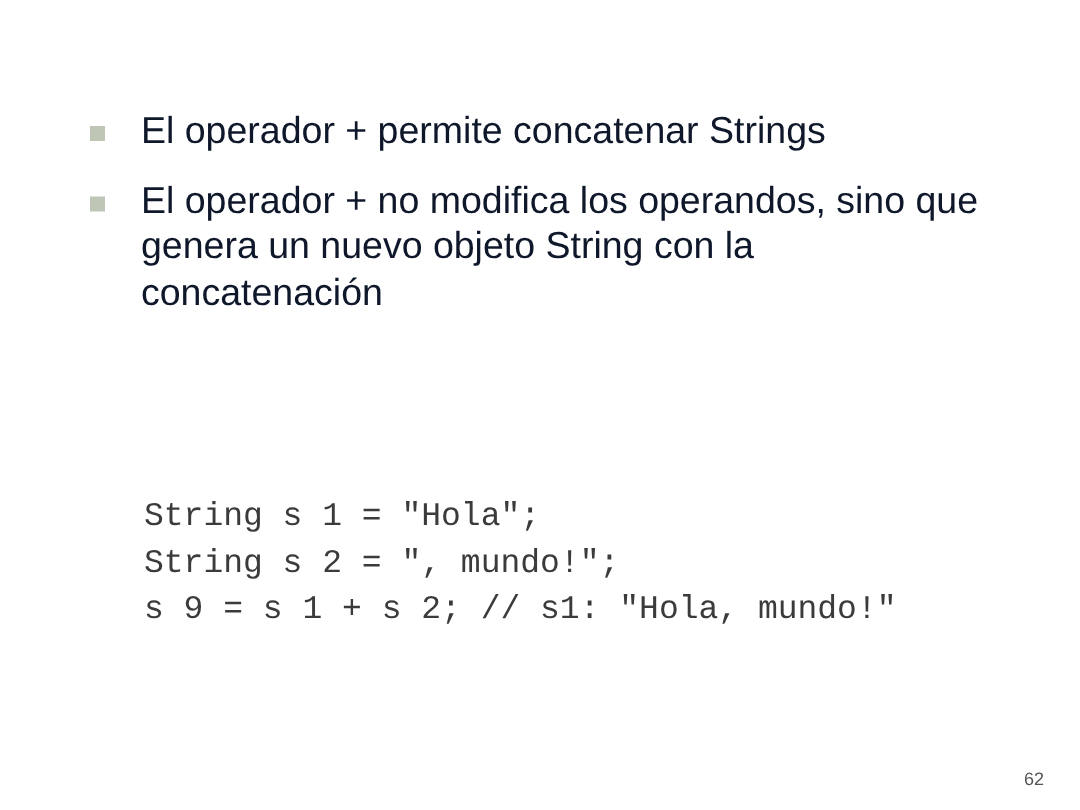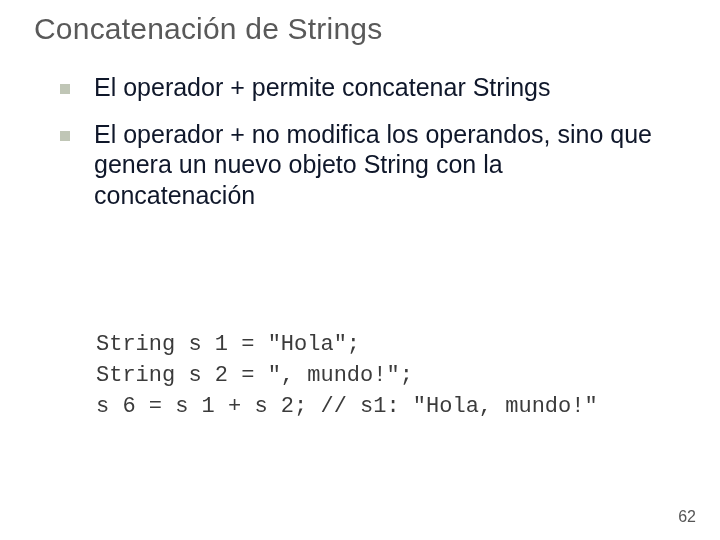--- a/index.html
+++ b/index.html
@@ -60,40 +60,39 @@
     font-family: "Courier New", Courier, monospace;
     font-size: 22px;
     line-height: 1.4;
     color: #3b3b3b;
     white-space: pre;
   }
   .page-number {
     position: absolute;
     right: 24px;
     bottom: 14px;
-    font-size: 16px;
+    font-size: 12px;
     color: #555555;
   }
 </style>
 </head>
 <body>
 
 <div class="slide">
 
-  <div class="title">Concatenación de Strings</div>
 
   <div class="body">
     <div class="bullet-row">
       <div class="bullet-square"></div>
       <div class="bullet-text">El operador + permite concatenar Strings</div>
     </div>
     <div class="bullet-row">
       <div class="bullet-square"></div>
       <div class="bullet-text">El operador + no modifica los operandos, sino que genera un nuevo objeto String con la concatenación</div>
     </div>
   </div>
 
   <div class="code-block"><span>String s 1 = "Hola";</span>
 <span>String s 2 = ", mundo!";</span>
-<span>s 6 = s 1 + s 2; // s1: "Hola, mundo!"</span></div>
+<span>s 9 = s 1 + s 2; // s1: "Hola, mundo!"</span></div>
 
   <div class="page-number">62</div>
 </div>
 
 </body></html>

